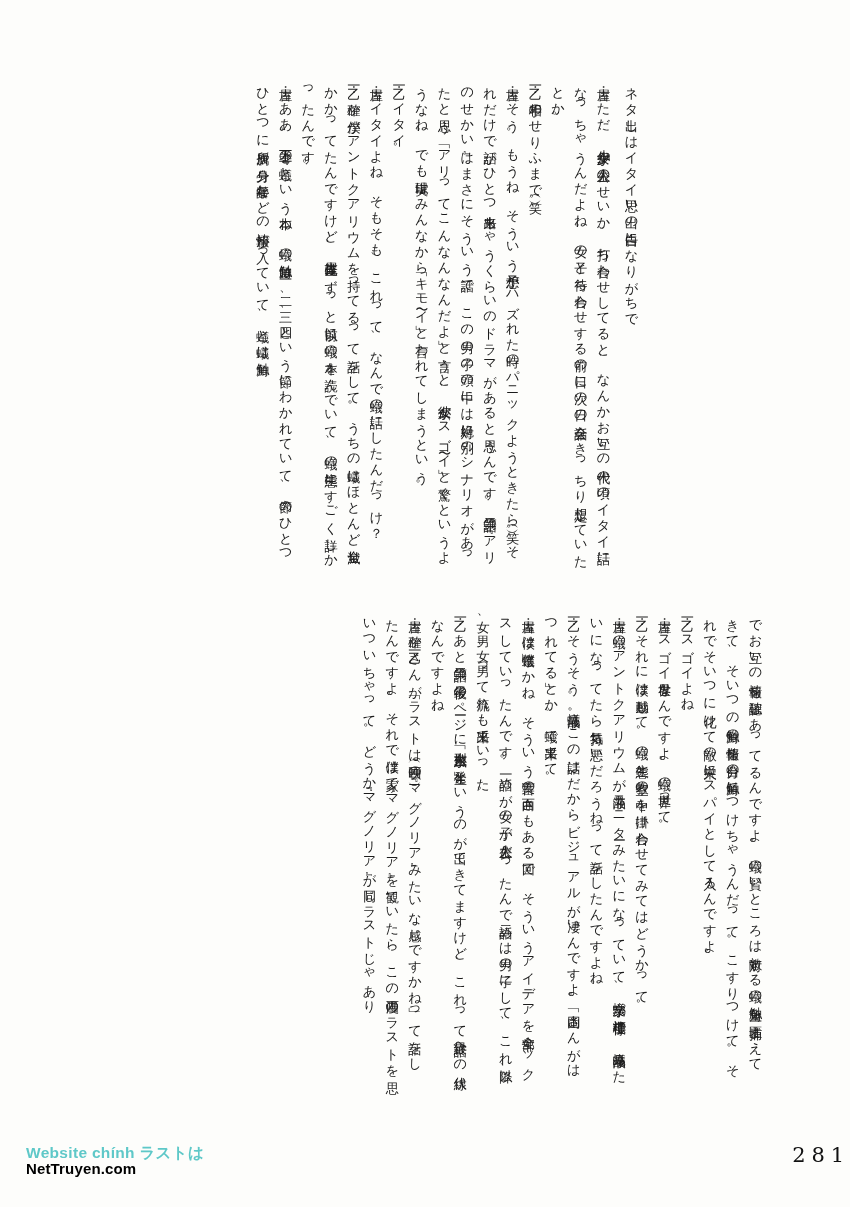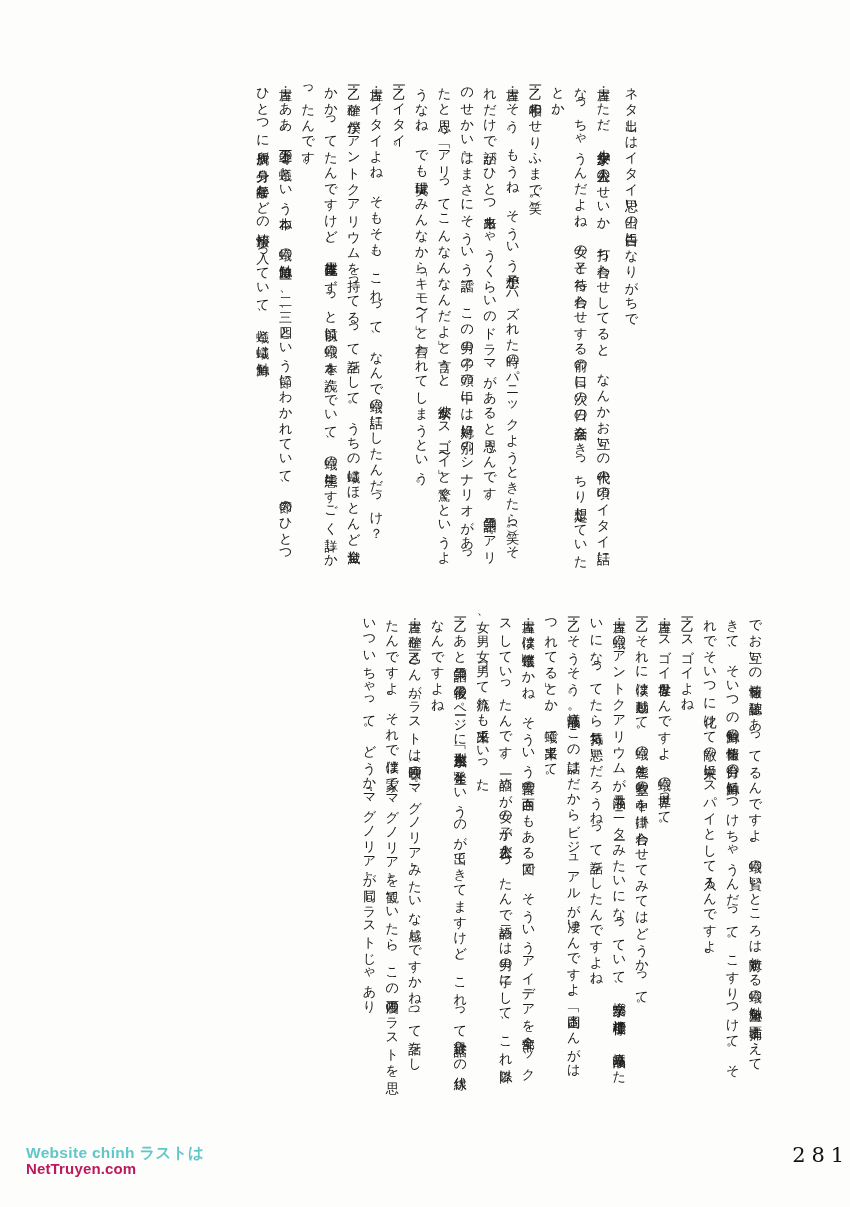--- a/index.html
+++ b/index.html
@@ -88,21 +88,21 @@
     font-family: "Liberation Sans", sans-serif;
     font-size: 15.5px;
     font-weight: bold;
     color: #5ec8c8;
     letter-spacing: 0.02em;
   }
   .wm-line2 {
     font-family: "Liberation Sans", sans-serif;
     font-size: 15px;
     font-weight: bold;
-    color: #be185d;
+    color: #000000;
     letter-spacing: 0.01em;
     margin-top: -2px;
   }
 
   
   .block > .para {
     white-space: pre-wrap;
   }
 </style>
 </head>

